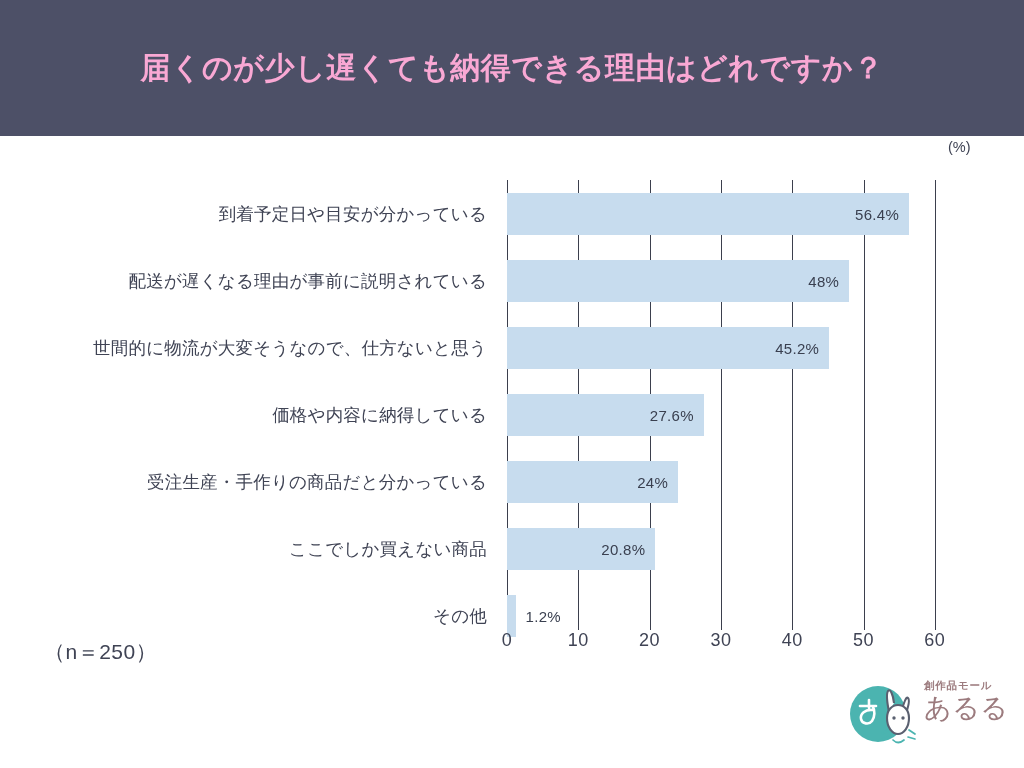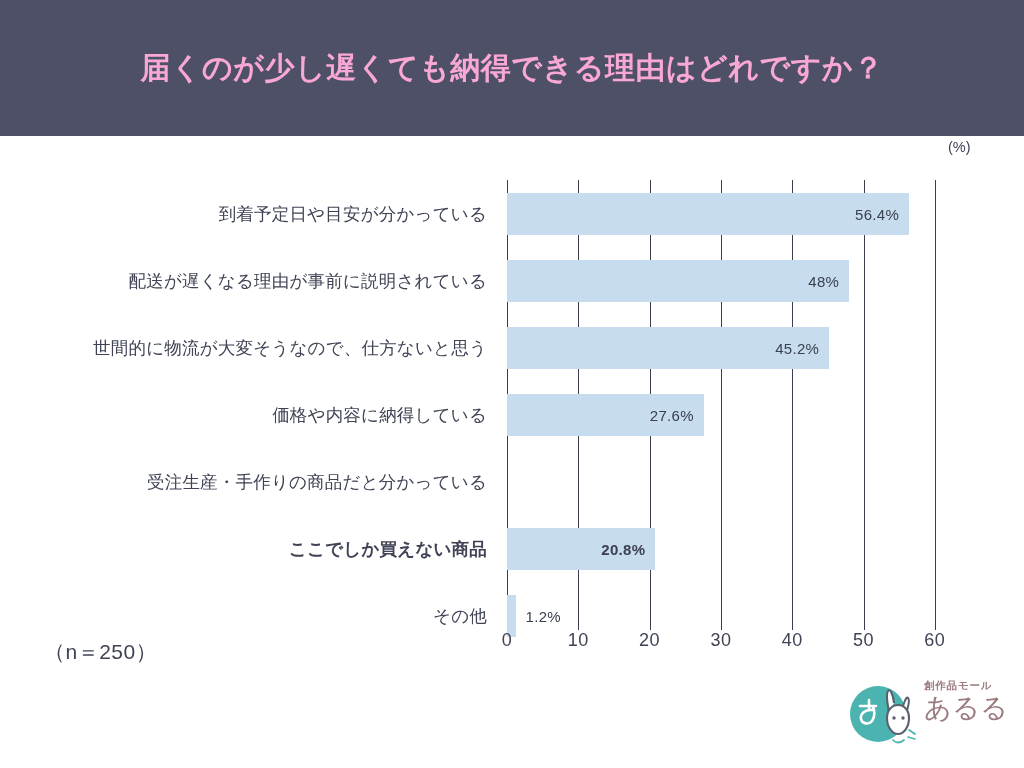--- a/index.html
+++ b/index.html
@@ -217,22 +217,25 @@
           </div>
         </div>
         <div class="row" style="top: 245px; width: 1024px;">
           <div class="row-label">価格や内容に納得している</div>
           <div class="bar" style="width: 196.788px; background: rgb(199, 220, 238);">
             <div class="bar-value inside" style="color: rgb(58, 64, 80);">27.6%</div>
           </div>
         </div>
         <div class="row" style="top: 312px; width: 1024px;">
           <div class="row-label">受注生産・手作りの商品だと分かっている</div>
-        </div>
-        <div class="row" style="top: 379px; width: 1024px; font-weight: bold;">
+          <div class="bar" style="width: 171.12px; background: rgb(199, 220, 238);">
+            <div class="bar-value inside" style="color: rgb(58, 64, 80);">24%</div>
+          </div>
+        </div>
+        <div class="row" style="top: 379px; width: 1024px;">
           <div class="row-label">ここでしか買えない商品</div>
           <div class="bar" style="width: 148.304px; background: rgb(199, 220, 238);">
             <div class="bar-value inside" style="color: rgb(58, 64, 80);">20.8%</div>
           </div>
         </div>
         <div class="row" style="top: 446px; width: 1024px;">
           <div class="row-label">その他</div>
           <div class="bar" style="width: 8.556px; background: rgb(199, 220, 238);">
             <div class="bar-value outside" style="color: rgb(58, 64, 80);">1.2%</div>
           </div>

